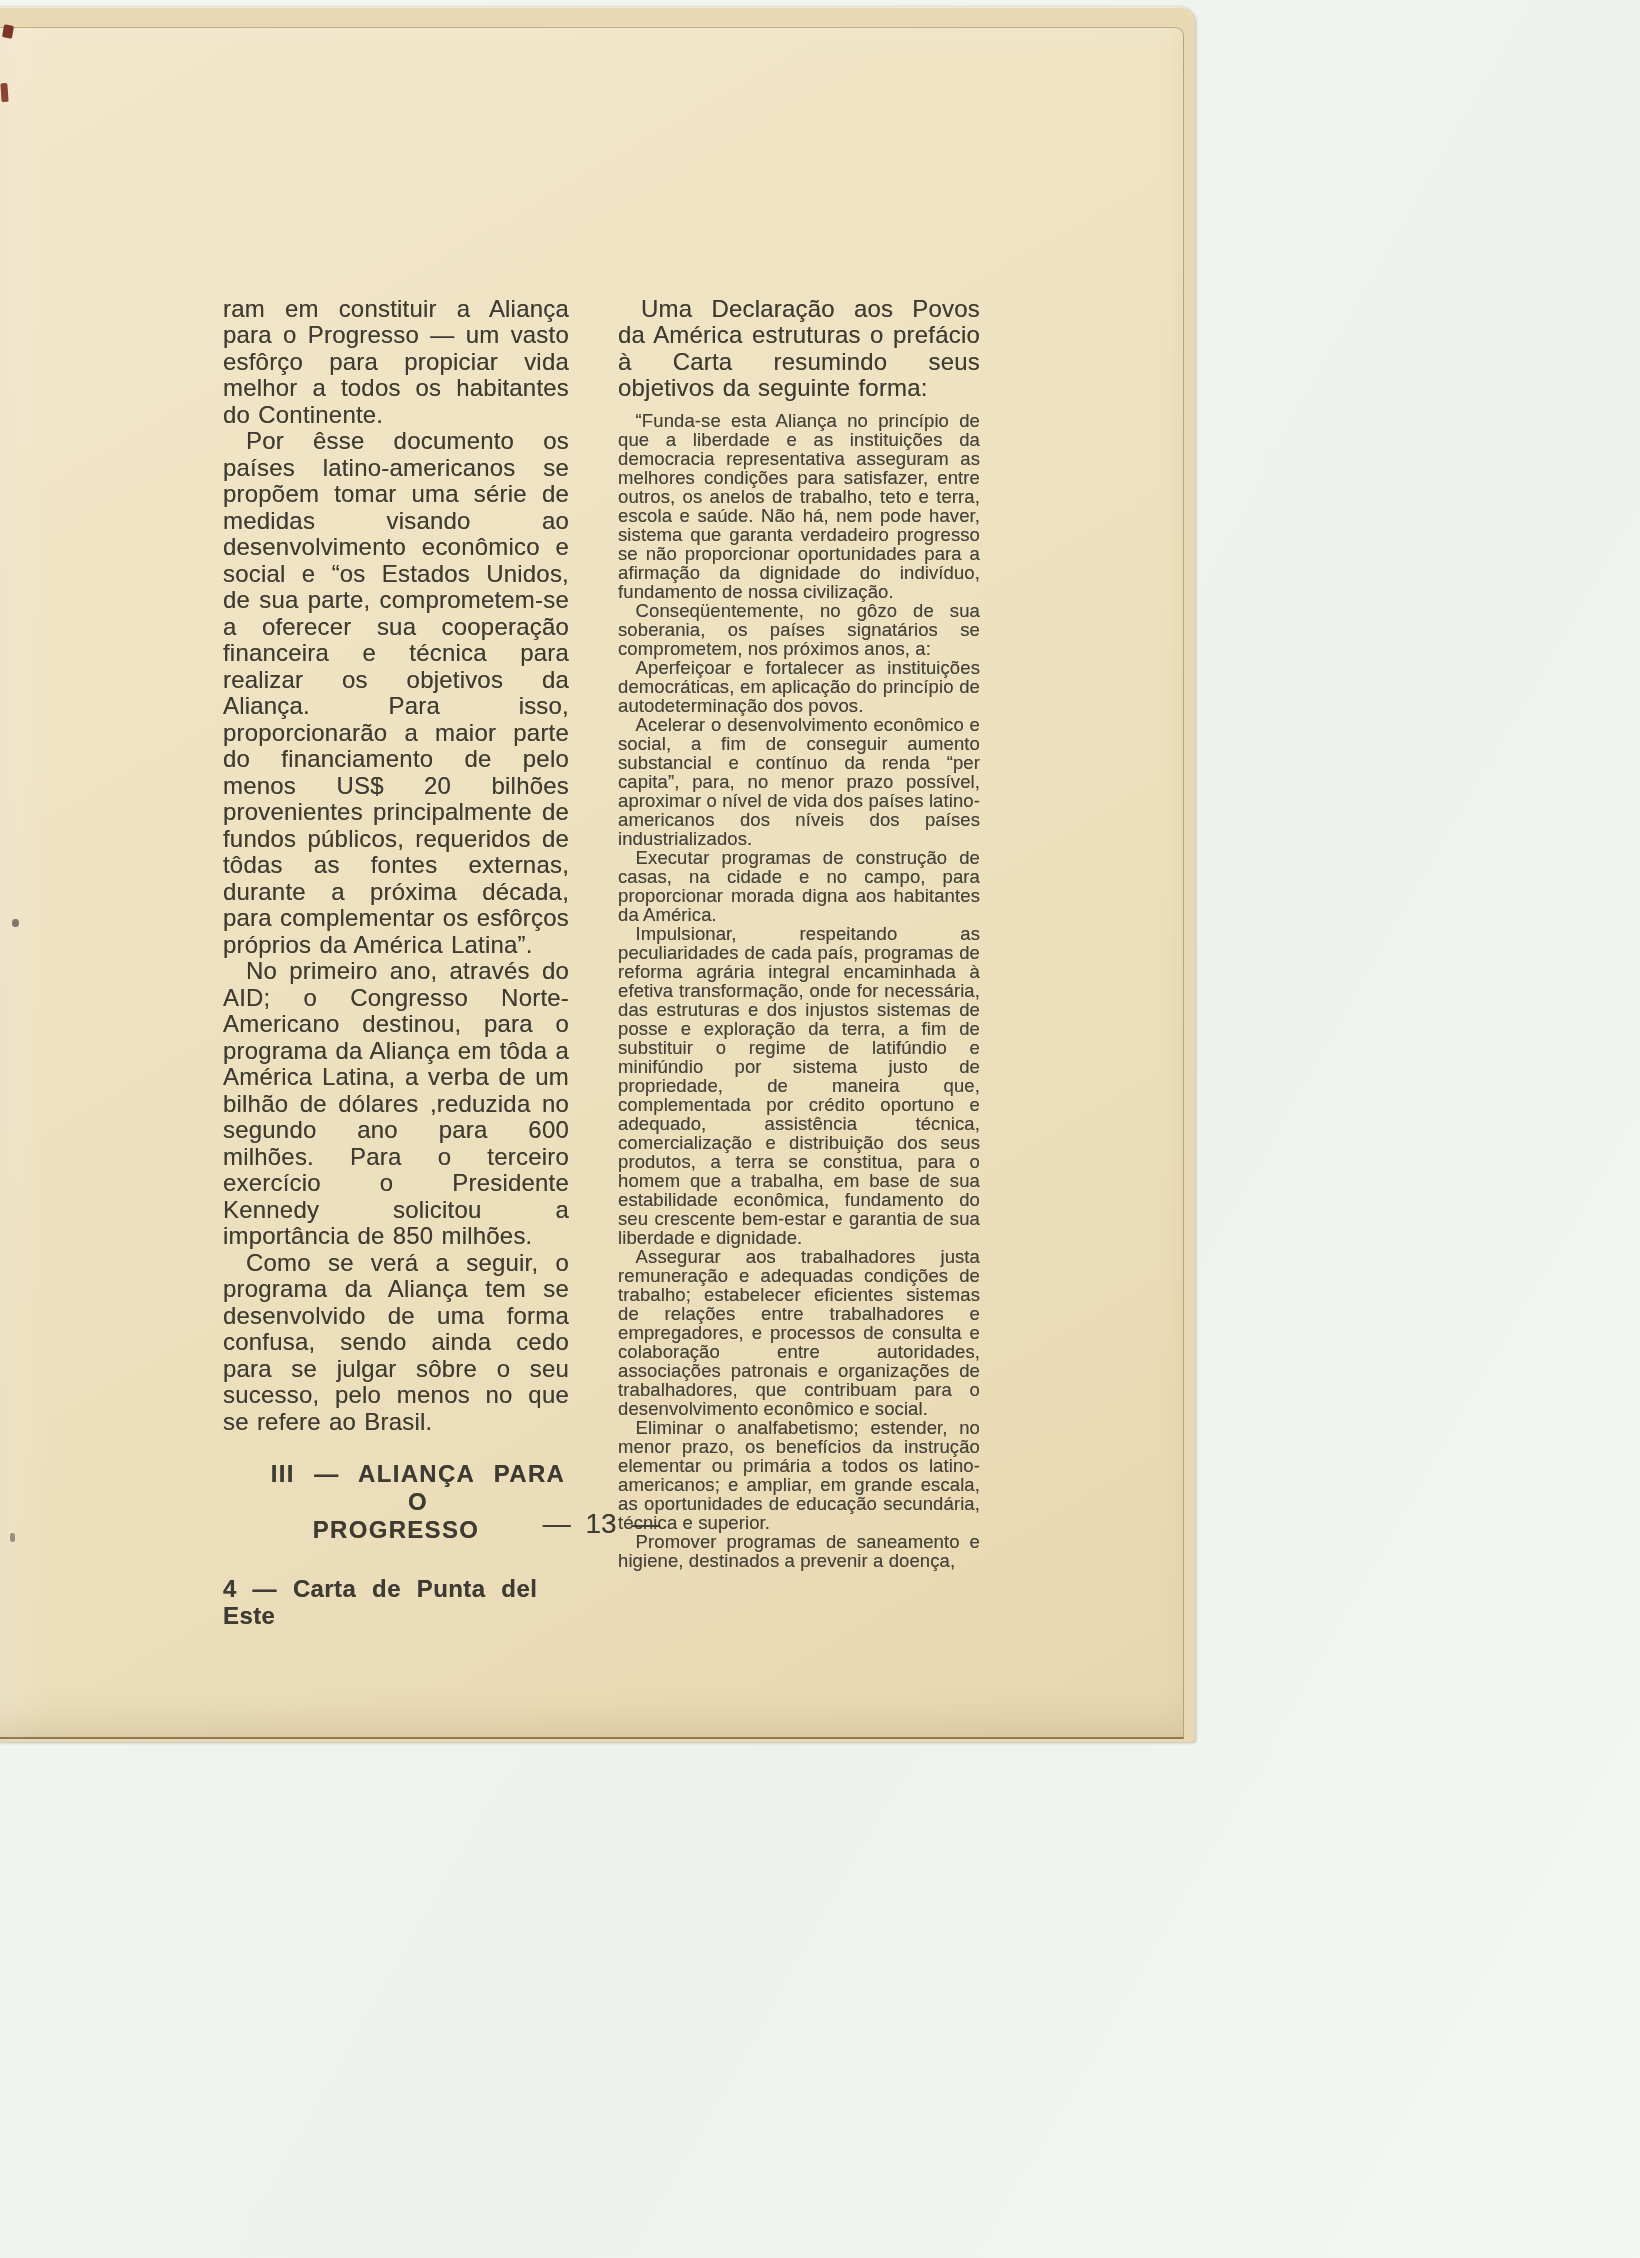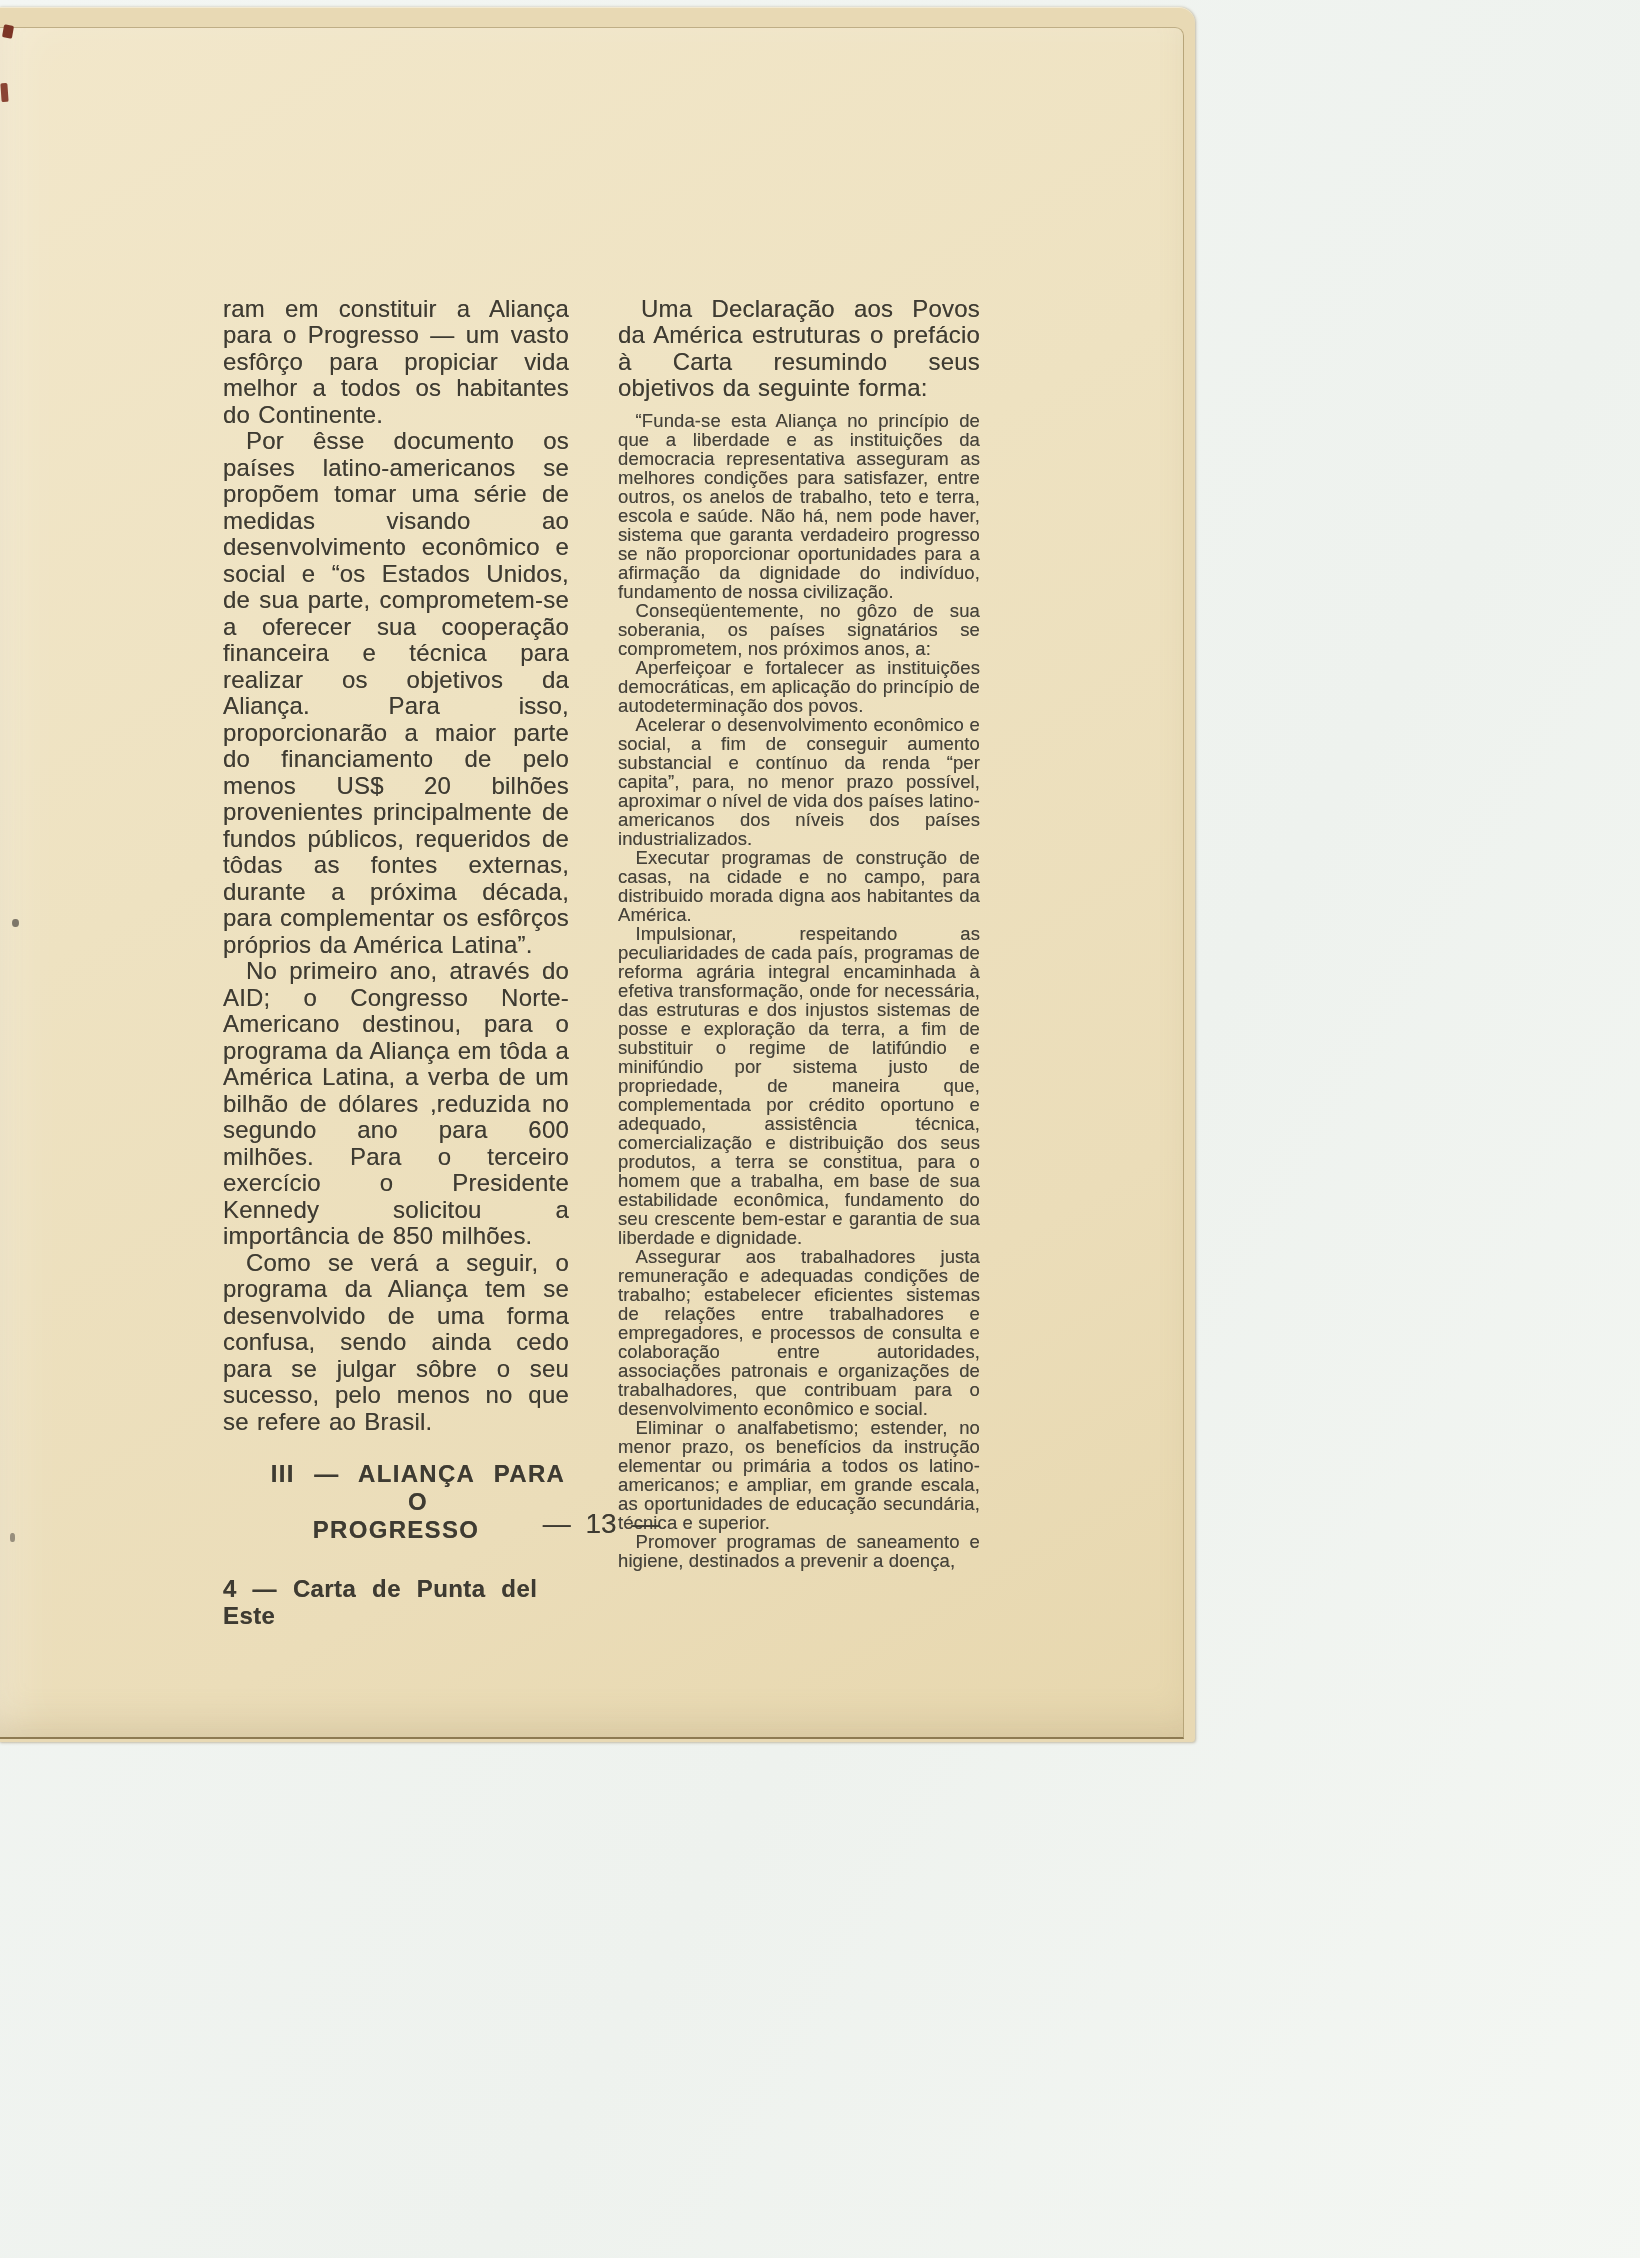--- a/index.html
+++ b/index.html
@@ -88,21 +88,21 @@
       </h2>
       <h3 class="subheading">4 — Carta de Punta del Este</h3>
     </div>
 
     <div class="col-right">
       <p class="body ind">Uma Declaração aos Povos da América estruturas o prefácio à Carta resumindo seus objetivos da seguinte forma:</p>
       <p class="small first">“Funda-se esta Aliança no princípio de que a liberdade e as instituições da democracia representativa asseguram as melhores condições para satisfazer, entre outros, os anelos de trabalho, teto e terra, escola e saúde. Não há, nem pode haver, sistema que garanta verdadeiro progresso se não proporcionar oportunidades para a afirmação da dignidade do indivíduo, fundamento de nossa civilização.</p>
       <p class="small">Conseqüentemente, no gôzo de sua soberania, os países signatários se comprometem, nos próximos anos, a:</p>
       <p class="small">Aperfeiçoar e fortalecer as instituições democráticas, em aplicação do princípio de autodeterminação dos povos.</p>
       <p class="small">Acelerar o desenvolvimento econômico e social, a fim de conseguir aumento substancial e contínuo da renda “per capita”, para, no menor prazo possível, aproximar o nível de vida dos países latino-americanos dos níveis dos países industrializados.</p>
-      <p class="small">Executar programas de construção de casas, na cidade e no campo, para distribuido morada digna aos habitantes da América.</p>
+      <p class="small">Executar programas de construção de casas, na cidade e no campo, para proporcionar morada digna aos habitantes da América.</p>
       <p class="small">Impulsionar, respeitando as peculiaridades de cada país, programas de reforma agrária integral encaminhada à efetiva transformação, onde for necessária, das estruturas e dos injustos sistemas de posse e exploração da terra, a fim de substituir o regime de latifúndio e minifúndio por sistema justo de propriedade, de maneira que, complementada por crédito oportuno e adequado, assistência técnica, comercialização e distribuição dos seus produtos, a terra se constitua, para o homem que a trabalha, em base de sua estabilidade econômica, fundamento do seu crescente bem-estar e garantia de sua liberdade e dignidade.</p>
       <p class="small">Assegurar aos trabalhadores justa remuneração e adequadas condições de trabalho; estabelecer eficientes sistemas de relações entre trabalhadores e empregadores, e processos de consulta e colaboração entre autoridades, associações patronais e organizações de trabalhadores, que contribuam para o desenvolvimento econômico e social.</p>
       <p class="small">Eliminar o analfabetismo; estender, no menor prazo, os benefícios da instrução elementar ou primária a todos os latino-americanos; e ampliar, em grande escala, as oportunidades de educação secundária, técnica e superior.</p>
       <p class="small">Promover programas de saneamento e higiene, destinados a prevenir a doença,</p>
     </div>
 
     <div class="page-number">— 13 —</div>
   </div>
 
   <div class="speck speck-a"></div>

